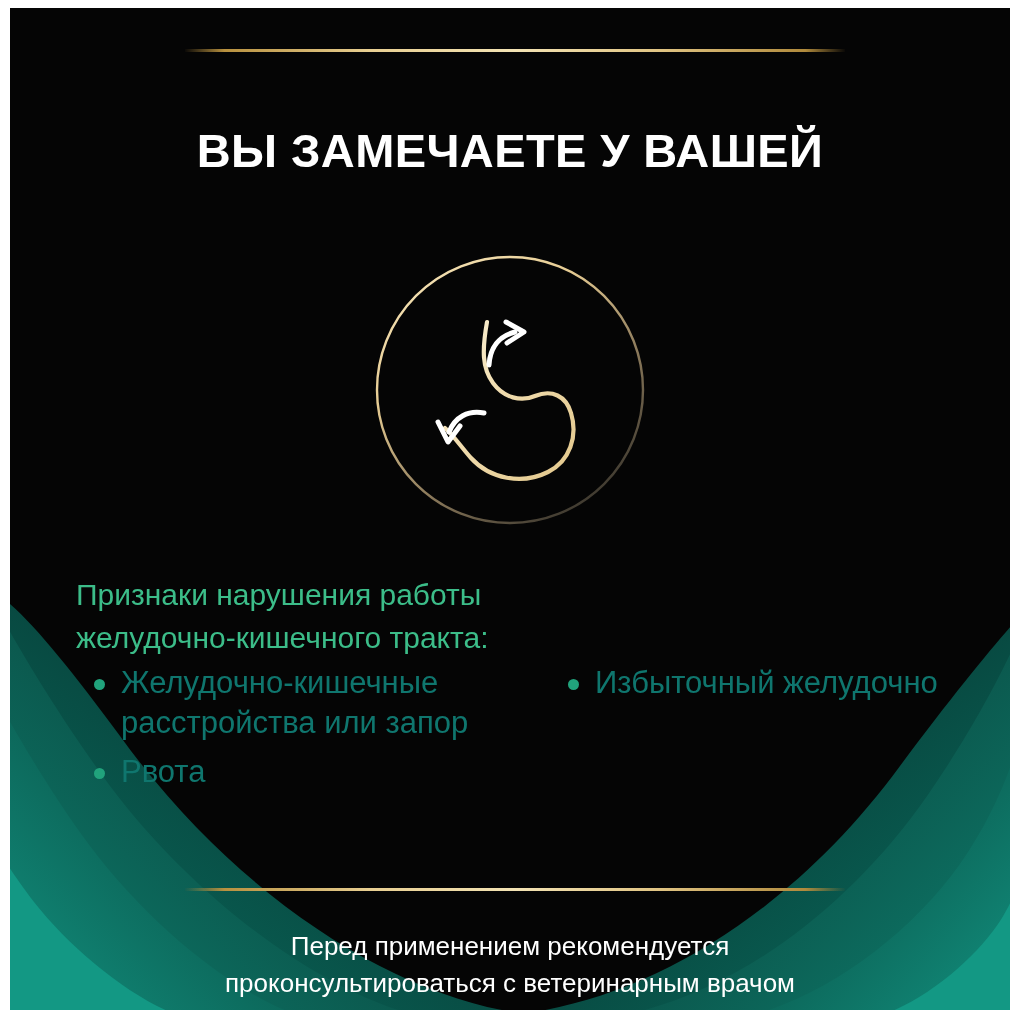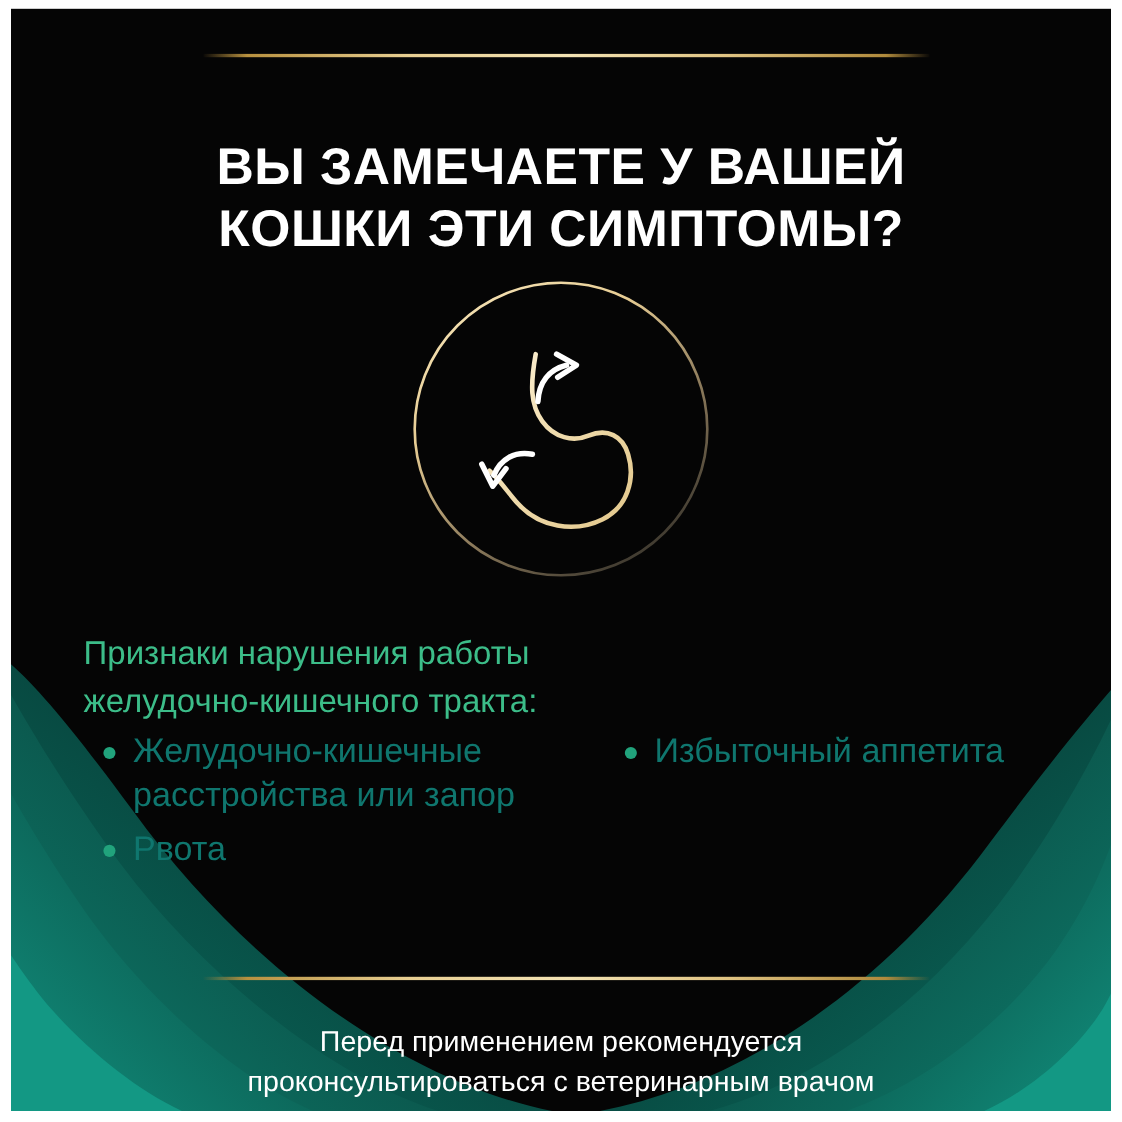--- a/index.html
+++ b/index.html
@@ -224,21 +224,20 @@
       <path d="M520,400 L120,400 C230,378 340,300 420,190 C470,120 505,52 520,16 Z" fill="url(#tr2)"></path>
       <path d="M520,400 L250,400 C330,378 410,318 460,248 C495,198 512,150 520,120 Z" fill="url(#tr1)"></path>
       <path d="M520,400 L380,400 C430,382 478,340 502,302 C514,282 518,268 520,258 Z" fill="#139884"></path>
     </svg>
 
     <div class="gold-rule" id="rule-top"></div>
     <div class="gold-rule" id="rule-bottom"></div>
 
     <h1 id="headline">
       <span class="hl-line">ВЫ ЗАМЕЧАЕТЕ У ВАШЕЙ</span>
-      <span class="hl-line">КОШКИ ЭТИ СИМПТОМЫ?</span>
     </h1>
 
     <div id="icon-wrap">
       <div id="icon-circle">
         <svg viewBox="0 0 280 280" width="280" height="280">
           <defs>
             <linearGradient id="ringGrad" x1="0.15" y1="0" x2="0.85" y2="1">
               <stop offset="0%" stop-color="#f6e4b8"></stop>
               <stop offset="30%" stop-color="#e7cd94"></stop>
               <stop offset="62%" stop-color="#8d7b5c"></stop>
@@ -291,21 +290,21 @@
         </div>
         <div class="sym-item">
           <span class="bullet"></span>
           <span class="sym-text">Рвота</span>
         </div>
       </div>
 
       <div class="sym-col" id="col-right">
         <div class="sym-item">
           <span class="bullet"></span>
-          <span class="sym-text">Избыточный аппетита</span>
+          <span class="sym-text">Избыточный желудочно</span>
         </div>
       </div>
 
     </div>
 
     <div id="footer">
       <span class="ft-line">Перед применением рекомендуется</span>
       <span class="ft-line">проконсультироваться с ветеринарным врачом</span>
     </div>
 

